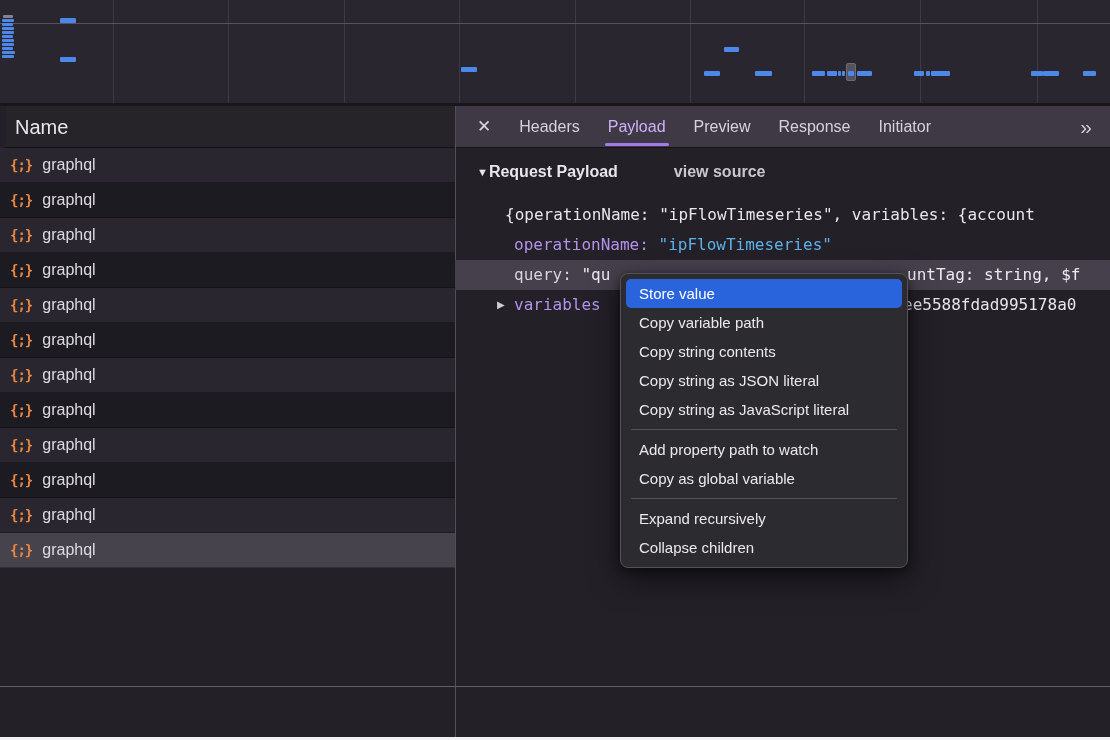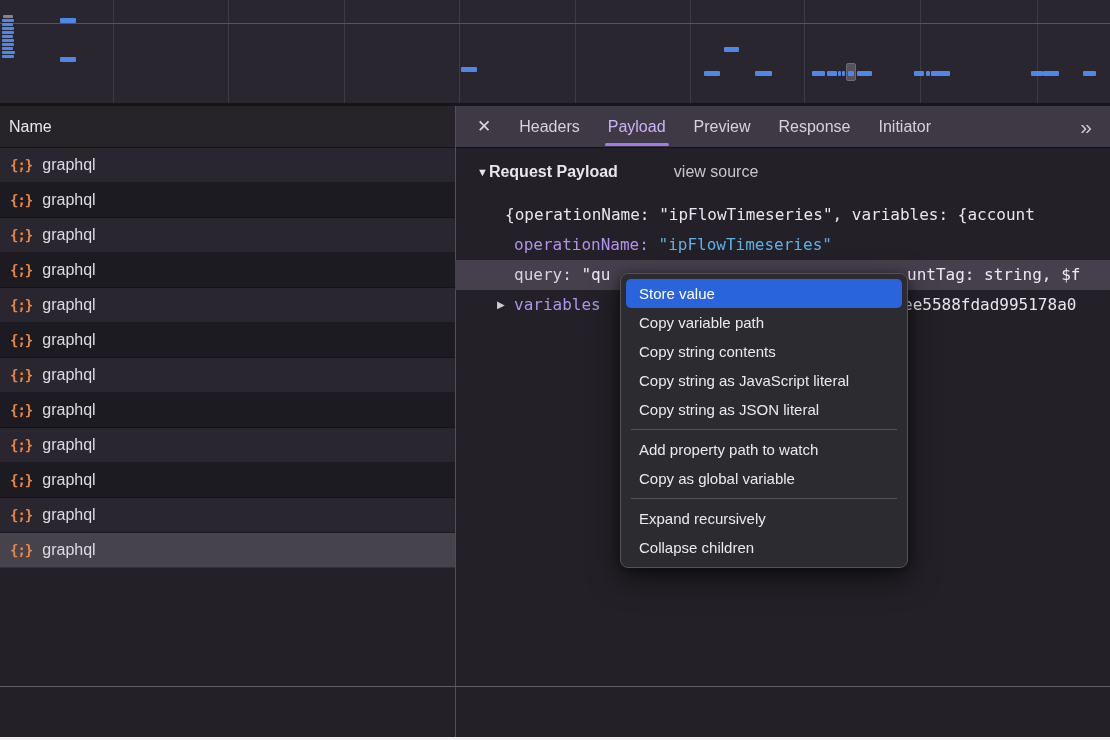--- a/index.html
+++ b/index.html
@@ -18,22 +18,22 @@
 
   
   #overview{position:absolute;left:0;top:0;width:1110px;height:106px;background:var(--overview-bg);border-bottom:3px solid #18161b;}
   .ov-grid{position:absolute;top:0;bottom:0;width:1px;background:var(--grid);}
   .ov-lane{position:absolute;left:0;right:0;height:1px;background:var(--lane);}
   .ov-bar{position:absolute;background:var(--bar-color);border-radius:1px;}
   .ov-bar.gray{background:var(--gray-bar);}
   .ov-marker{position:absolute;background:#55525e;border:1px solid #6d6a76;border-radius:2px;}
 
   
-  #left-header{position:absolute;left:0;top:106px;width:455px;height:42px;background:var(--header-bg);
-    border-bottom:1px solid #141217;color:var(--text);font-size:16px;line-height:42px;padding-left:9px;}
+  #left-header{position:absolute;left:6px;top:106px;width:455px;height:42px;background:var(--header-bg);
+    border-bottom:1px solid #141217;color:var(--text);font-size:20px;line-height:42px;padding-left:9px;}
   #tabbar{position:absolute;left:455px;top:106px;width:655px;height:42px;background:var(--tabbar-bg);
     border-bottom:1px solid #141217;display:flex;align-items:center;padding-left:22px;color:#d7d1dc;font-size:16px;}
   #close-btn{font-size:17px;color:#d8d4dc;margin-right:28px;cursor:default;}
   #tabs-host{display:flex;gap:28px;height:32px;align-items:center;}
   .tab{position:relative;height:42px;line-height:42px;}
   .tab.active{color:var(--tab-active-text);}
   .tab.active::after{content:"";position:absolute;left:-3px;right:-3px;bottom:2px;height:3px;border-radius:2px;background:var(--tab-accent);}
   #more-tabs{margin-left:auto;margin-right:20px;font-size:21px;color:#cfc9d6;letter-spacing:-2px;}
 
   
@@ -47,21 +47,21 @@
     margin-right:10px;letter-spacing:-1px;}
 
   
   #v-divider{position:absolute;left:455px;top:106px;width:1px;height:631px;background:#524f58;}
   #footer-divider{position:absolute;left:0;top:686px;width:1110px;height:1px;background:#615e67;}
   #bottom-strip{position:absolute;left:0;top:737px;width:1110px;height:3px;background:#f1eff3;}
 
   
   #payload-section-header{position:absolute;left:477px;top:163px;font-size:16px;font-weight:bold;color:var(--text);white-space:nowrap;}
   #payload-section-header .tri{font-size:11px;margin-right:1px;vertical-align:1px;}
-  #view-source{font-weight:normal;color:var(--dim-text);margin-left:56px;}
+  #view-source{font-weight:bold;color:var(--dim-text);margin-left:56px;}
   .tree-row{position:absolute;height:30px;line-height:30px;font-family:"DejaVu Sans Mono",monospace;
     font-size:16px;color:var(--text);white-space:nowrap;}
   .tree-arrow{position:absolute;font-family:"Liberation Sans",sans-serif;font-size:10px;color:#a4a2ab;}
   .k{color:var(--key-color);}
   .s{color:var(--string-color);}
   #row-query-band{position:absolute;left:455px;top:260px;width:655px;height:30px;background:var(--sel-payload);}
   #row-query .k{color:#d8d2de;}
   #row-query{color:#eceaf0;}
   .right-frag{position:absolute;top:0;}
 
@@ -213,22 +213,22 @@
   <div class="tree-row" style="left:514px;top:290px;width:596px;">
     <span class="tree-arrow" style="left:-17px;top:0;color:#d0cdd4;">▶</span>
     <span class="k">variables</span>
     <span class="right-frag" style="left:389px;">ee5588fdad995178a0</span>
   </div>
 
   <div id="context-menu">
       <div class="menu-item highlighted">Store value</div>
       <div class="menu-item">Copy variable path</div>
       <div class="menu-item">Copy string contents</div>
+      <div class="menu-item">Copy string as JSON literal</div>
       <div class="menu-item">Copy string as JavaScript literal</div>
-      <div class="menu-item">Copy string as JSON literal</div>
       <div class="menu-sep"></div>
       <div class="menu-item">Add property path to watch</div>
       <div class="menu-item">Copy as global variable</div>
       <div class="menu-sep"></div>
       <div class="menu-item">Expand recursively</div>
       <div class="menu-item">Collapse children</div>
     </div>
 
   <div id="bottom-strip"></div>
 </div>

